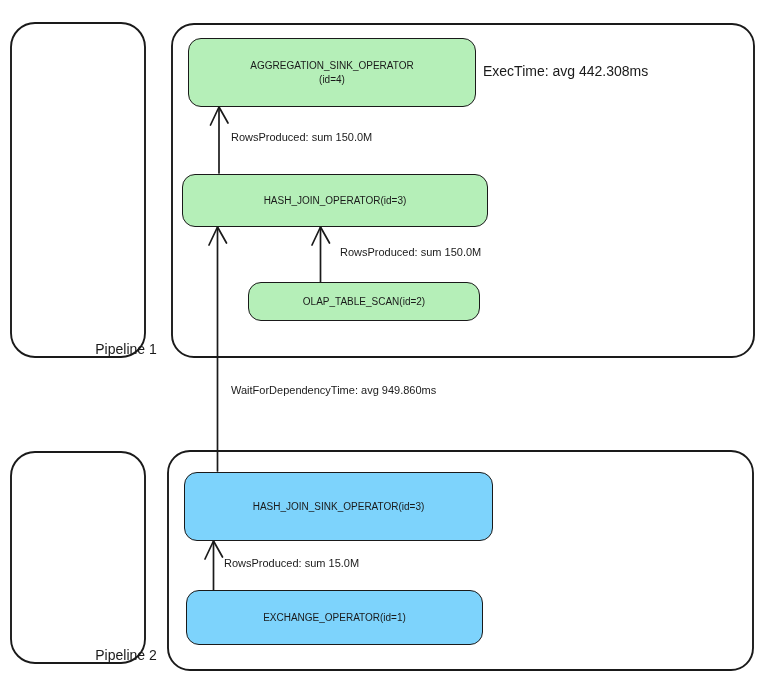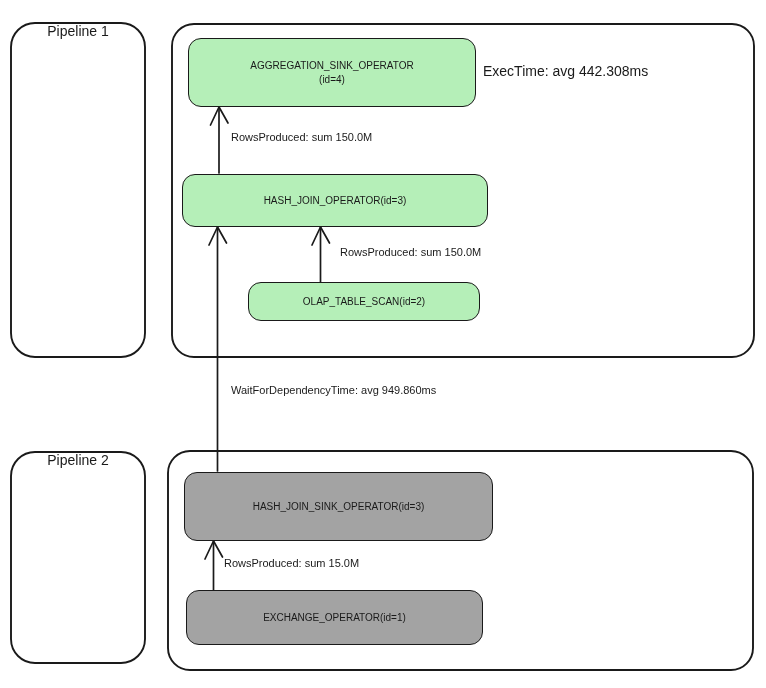--- a/index.html
+++ b/index.html
@@ -54,31 +54,32 @@
     display: flex;
     align-items: center;
     justify-content: center;
     text-align: center;
     font-size: 10px;
     line-height: 1.35;
     color: #1a1a1a;
     padding: 2px 8px;
   }
   .node.green { background: #b5efb8; }
-  .node.red   { background: #a3a3a3; }
+  .node.red   { background: #7dd3fc; }
 
   .pipe-label {
     position: absolute;
     display: flex;
-    align-items: flex-start;
+    align-items: flex-end;
     justify-content: center;
     font-size: 14px;
     color: #1a1a1a;
     text-align: center;
     pointer-events: none;
+    margin-left: 48px;
   }
   .edge-label {
     position: absolute;
     font-size: 11px;
     color: #1a1a1a;
     white-space: nowrap;
   }
   .side-label {
     position: absolute;
     font-size: 14px;

